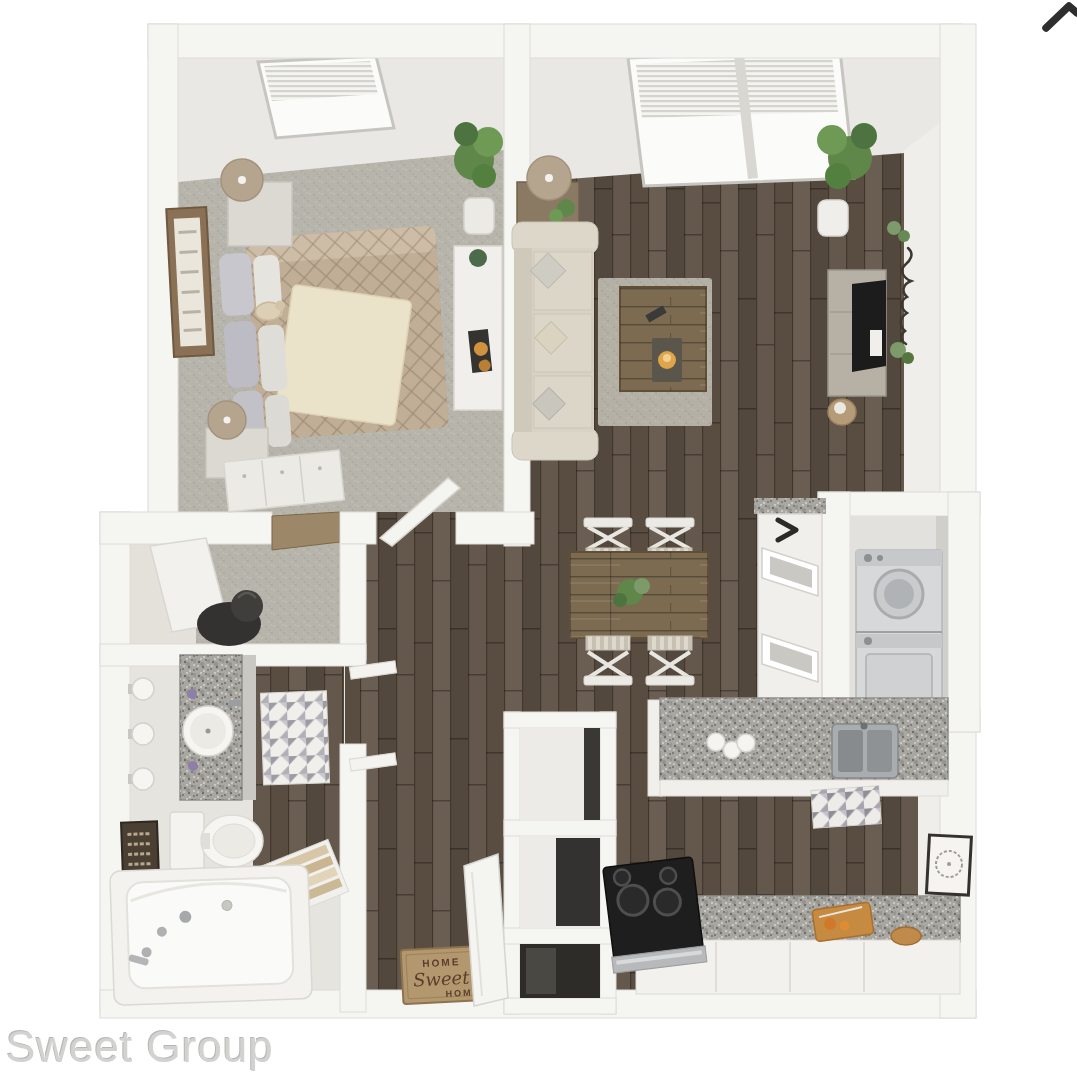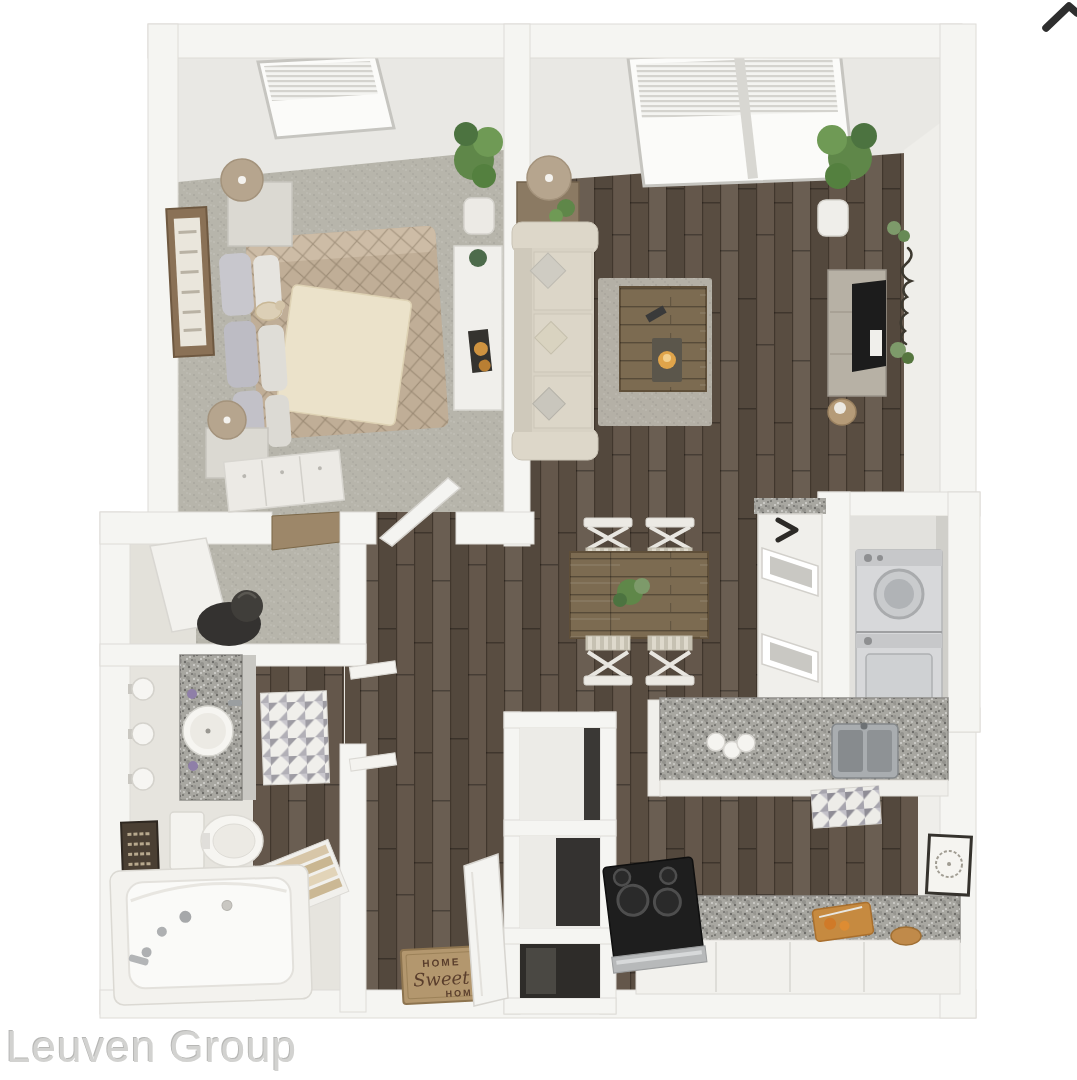--- a/index.html
+++ b/index.html
@@ -483,14 +483,14 @@
       <circle cx="162" cy="930" r="5" fill="#aeb0b2"></circle>
       <circle cx="146" cy="950" r="5" fill="#aeb0b2"></circle>
       <rect x="128" y="954" width="20" height="7" rx="3" transform="rotate(18 138 957)" fill="#b3b5b7"></rect>
       <circle cx="228" cy="906" r="5" fill="#c9c7c2" stroke="#b5b3ae" stroke-width="1"></circle>
     </g>
   </g>
 
   <path d="M1046,28 L1069,6 L1077,13" stroke-width="7.5" fill="none" stroke-linecap="round" stroke-linejoin="round" stroke="#2e2e2e"></path>
 </svg>
 
-<div id="watermark">Leuven Group</div>
+<div id="watermark">Sweet Group</div>
 </div>
 
 </body></html>

